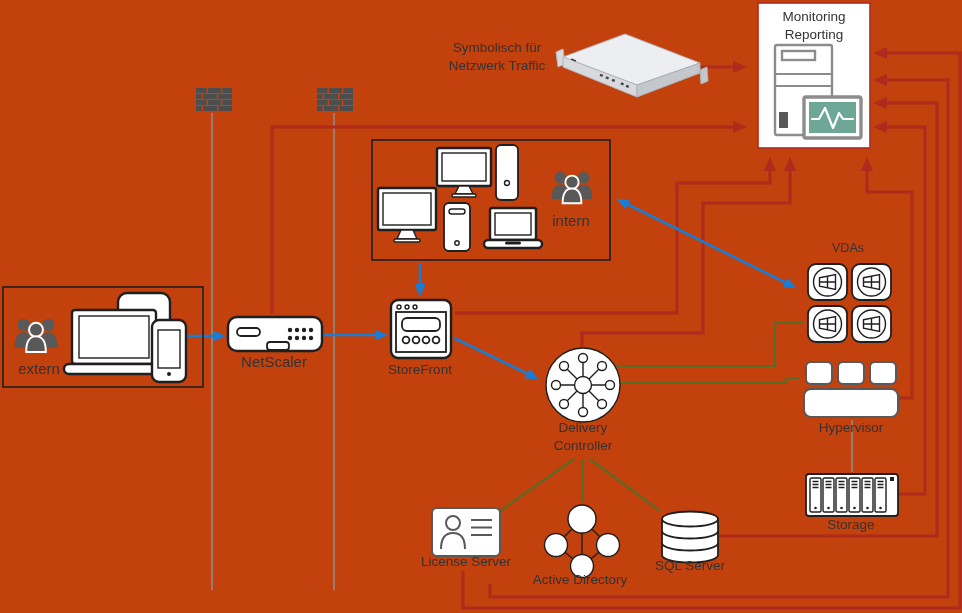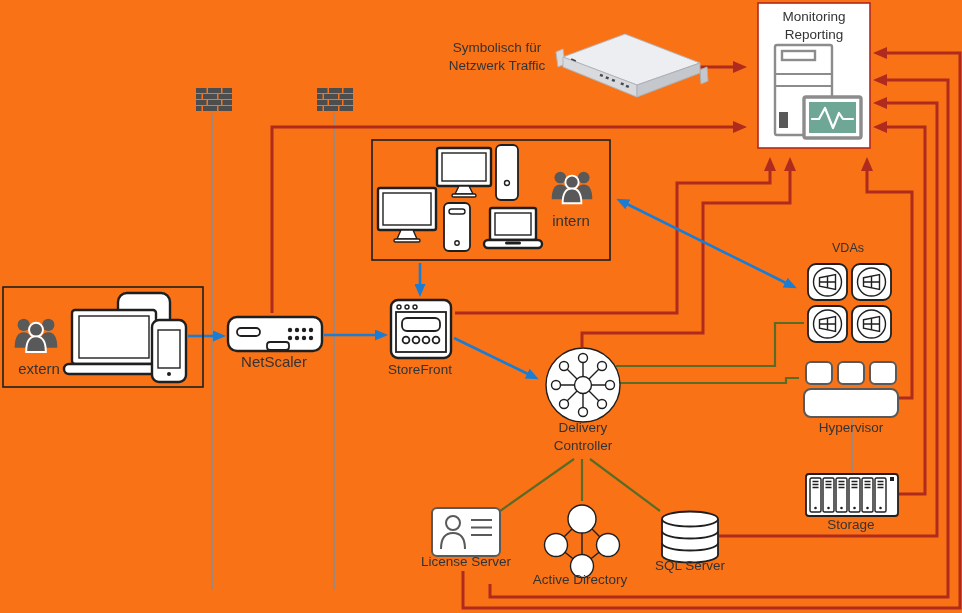--- a/index.html
+++ b/index.html
@@ -1,16 +1,16 @@
 <!DOCTYPE html>
 <html style="--flow-blue: #1B7CD3; --monitor-red: #AE2B1D; --link-olive: #5A6B26; --line-gray: #8C8C8C; --icon-dark: #1F1F1F; --icon-gray: #595959; --screen-teal: #6EA795; --brick-gray: #4D4D4D; --text-dark: #333333;"><head>
 <meta charset="utf-8">
 <style>
   html,body{margin:0;padding:0;background:#fff}
-  .diagram-wrap{width:962px;height:613px;position:relative;background:#f97316;overflow:hidden}
+  .diagram-wrap{width:962px;height:613px;position:relative;background:#c2410c;overflow:hidden}
   svg{display:block}
   text{font-family:"Liberation Sans","DejaVu Sans",sans-serif;fill:var(--text-dark);}
   .t13{font-size:12.5px}
   .t14{font-size:13.5px}
   .t15{font-size:15px}
   .tc{text-anchor:middle}
   .ln-red{stroke:var(--monitor-red);stroke-width:3;fill:none}
   .ln-blue{stroke:var(--flow-blue);stroke-width:2.6;fill:none}
   .ln-olive{stroke:var(--link-olive);stroke-width:2.2;fill:none}
   .ln-gray{stroke:var(--line-gray);stroke-width:1.6;fill:none}

